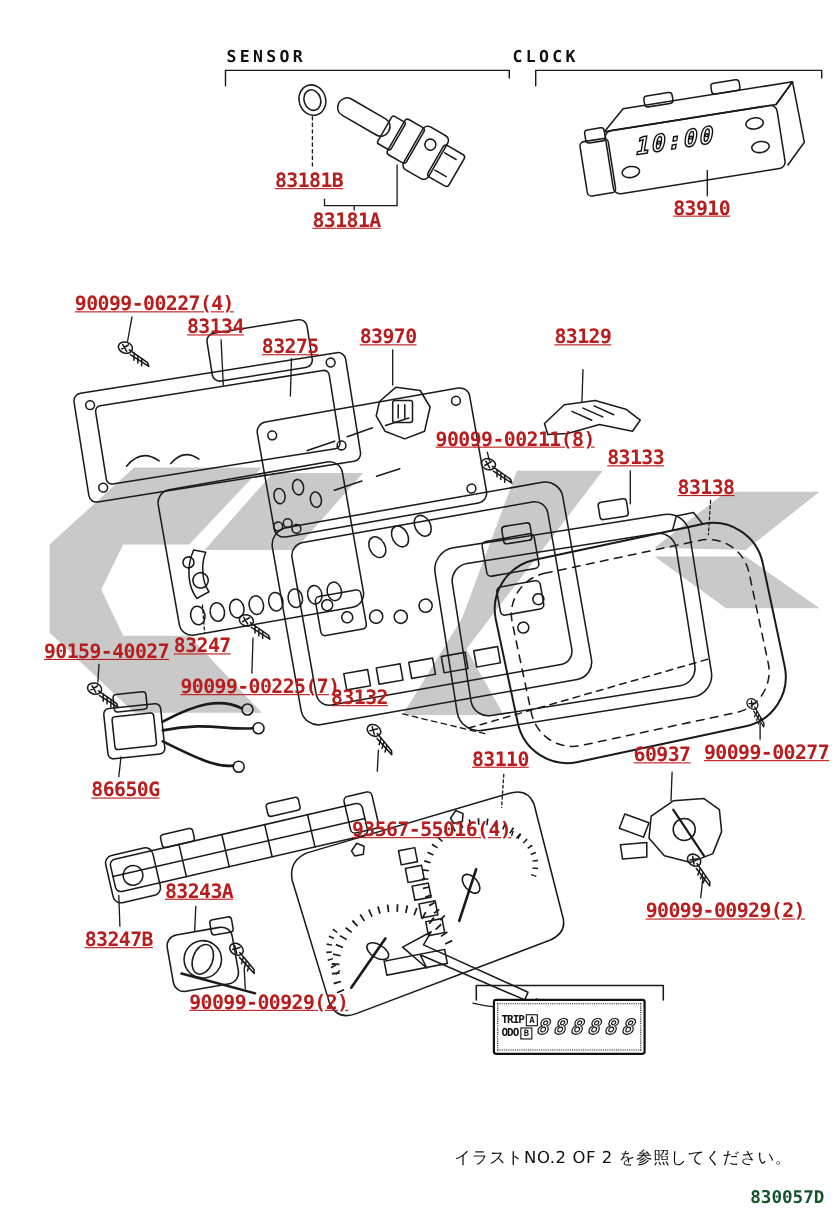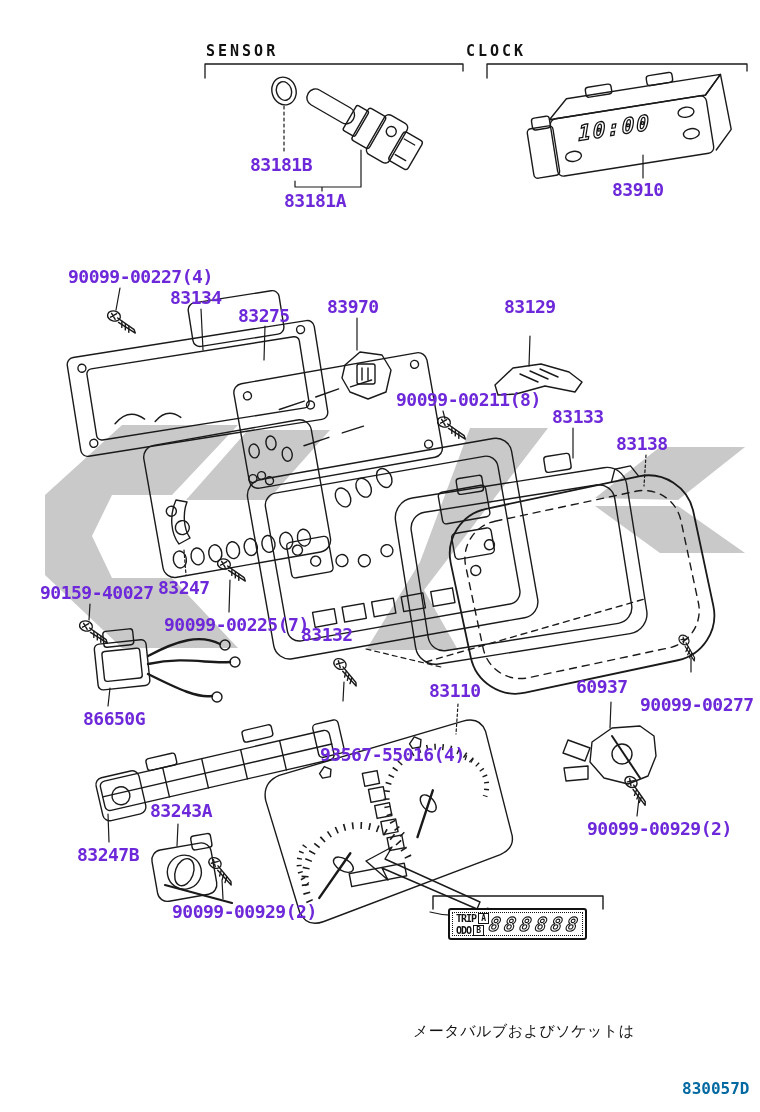--- a/index.html
+++ b/index.html
@@ -1,28 +1,28 @@
 <!DOCTYPE html>
 <html><head>
 <meta charset="utf-8">
 <style>
   html,body{margin:0;padding:0;background:#888;}
   #page{position:relative;width:760px;height:1112px;background:#fff;overflow:hidden;
         font-family:"DejaVu Sans Mono", monospace;}
   #art{position:absolute;left:0;top:0;}
-  .lbl{position:absolute;font:bold 18px "DejaVu Sans Mono", monospace;color:#6d28d9;
-       letter-spacing:-0.5px;white-space:nowrap;}
+  .lbl{position:absolute;font:bold 18px "DejaVu Sans Mono", monospace;color:#b91c1c;
+       letter-spacing:-0.5px;white-space:nowrap;text-decoration:underline;}
   .sec{position:absolute;font:bold 15px "DejaVu Sans Mono", monospace;color:#111;
        letter-spacing:3px;white-space:nowrap;}
   .note{position:absolute;font:15px "DejaVu Sans", sans-serif;color:#111;white-space:nowrap;letter-spacing:0.5px;}
-  .doccode{position:absolute;font:bold 16px "DejaVu Sans Mono", monospace;color:#0369a1;}
+  .doccode{position:absolute;font:bold 16px "DejaVu Sans Mono", monospace;color:#14532d;}
   .clocktime{position:absolute;left:578px;top:116px;font:bold italic 21px "DejaVu Sans Mono", monospace;
        color:#fff;-webkit-text-stroke:1.3px #111;transform:rotate(-9deg) skewX(-8deg);letter-spacing:2px;}
   
-  .tripbox{position:absolute;left:448px;top:908px;width:139px;height:32px;border:2px solid #111;
+  .tripbox{position:absolute;left:448px;top:908px;width:139px;height:51px;border:2px solid #111;
        border-radius:3px;box-sizing:border-box;background:#fff;}
   .tripbox .inner{position:absolute;left:2px;top:2px;right:2px;bottom:2px;border:1px dotted #111;
        display:flex;align-items:center;}
   .legend{display:flex;flex-direction:column;justify-content:center;gap:1px;padding-left:3px;}
   .lrow{display:flex;align-items:center;gap:2px;}
   .ltxt{font:bold 10px "DejaVu Sans Mono", monospace;color:#111;letter-spacing:-1px;}
   .badge{width:11px;height:11px;border:1.5px solid #111;box-sizing:border-box;
        font:bold 8px "DejaVu Sans Mono", monospace;color:#111;display:flex;align-items:center;justify-content:center;}
   .digits{flex:1;text-align:center;font:bold italic 19px "DejaVu Sans Mono", monospace;
        color:#fff;-webkit-text-stroke:1.1px #111;letter-spacing:4px;transform:skewX(-10deg);}
@@ -290,21 +290,21 @@
 <div class="lbl" style="left:552px;top:406px;">83133</div>
 <div class="lbl" style="left:616px;top:433px;">83138</div>
 <div class="lbl" style="left:40px;top:582px;">90159-40027</div>
 <div class="lbl" style="left:158px;top:577px;">83247</div>
 <div class="lbl" style="left:164px;top:614px;">90099-00225(7)</div>
 <div class="lbl" style="left:301px;top:624px;">83132</div>
 <div class="lbl" style="left:83px;top:708px;">86650G</div>
 <div class="lbl" style="left:292px;top:744px;margin-left:28px;">93567-55016(4)</div>
 <div class="lbl" style="left:429px;top:680px;">83110</div>
 <div class="lbl" style="left:576px;top:676px;">60937</div>
-<div class="lbl" style="left:640px;top:694px;">90099-00277</div>
+<div class="lbl" style="left:640px;top:674px;">90099-00277</div>
 <div class="lbl" style="left:587px;top:818px;">90099-00929(2)</div>
 <div class="lbl" style="left:150px;top:800px;">83243A</div>
 <div class="lbl" style="left:77px;top:844px;">83247B</div>
 <div class="lbl" style="left:172px;top:901px;">90099-00929(2)</div>
 
 <div class="clocktime">10:00</div>
 
 <div class="tripbox">
   <div class="inner">
     <div class="legend">
@@ -314,16 +314,16 @@
       </div>
       <div class="lrow">
         <span class="ltxt">ODO</span>
         <span class="badge">B</span>
       </div>
     </div>
     <div class="digits">888888</div>
   </div>
 </div>
 
-<div class="note" style="left:413px;top:1022px;">メータバルブおよびソケットは</div>
+<div class="note" style="left:413px;top:1043px;">イラストNO.2 OF 2 を参照してください。</div>
 <div class="doccode" style="left:682px;top:1079px;">830057D</div>
 
 </div>
 
 </body></html>

